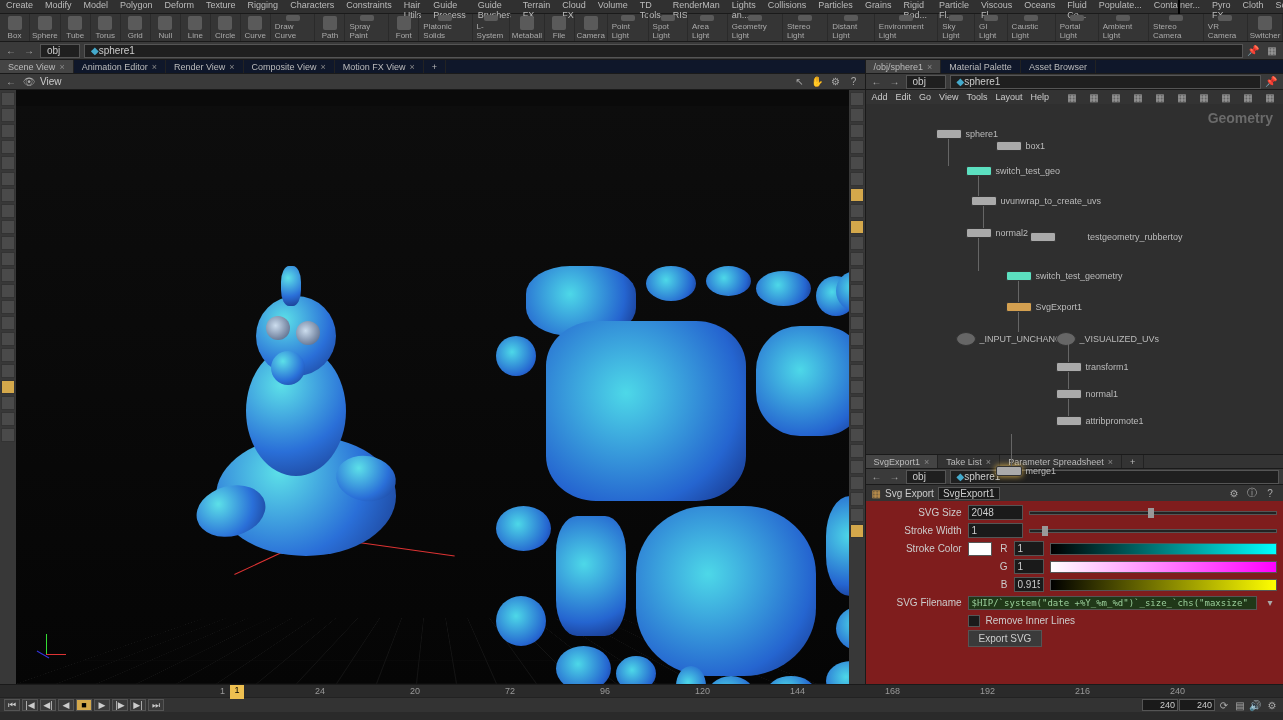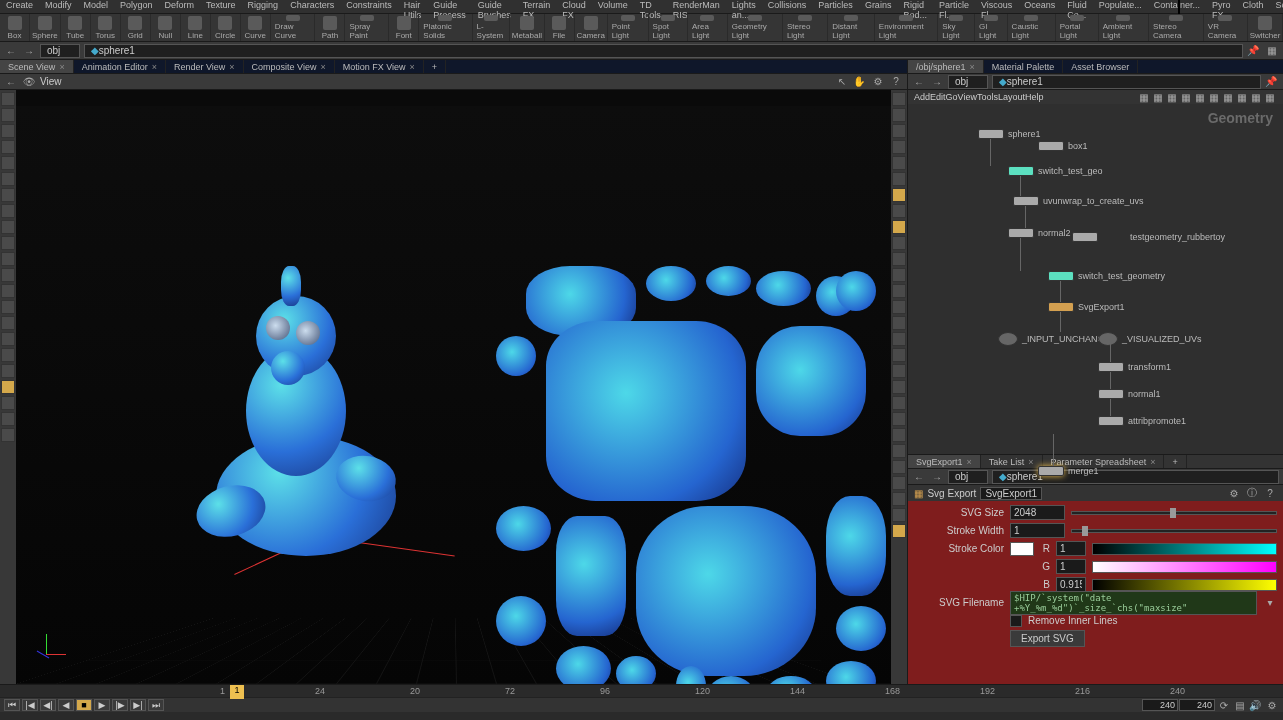--- a/index.html
+++ b/index.html
@@ -34,21 +34,21 @@
 .model { position:absolute; left:180px; top:180px; width:200px; height:260px; }
 .model div { position:absolute; background:radial-gradient(circle at 35% 30%,#5ce0e8,#2a6fd8 60%,#1a3a8a); border-radius:50%;}
 .uvmap { position:absolute; left:480px; top:150px; width:400px; height:410px;}
 .uv { position:absolute; background:radial-gradient(circle at 40% 40%,#4dd8e8,#2565d0 70%,#163080); }
 .axis { position:absolute; left:300px; top:430px; }
 .axis .ax { position:absolute; width:140px; height:1px; background:#d33; transform-origin:left;}
 .axis .ay { width:1px; height:70px; background:#3d3;}
 .mini-axis { position:absolute; left:20px; bottom:20px; width:30px; height:30px;}
 .right-col { display:flex; flex-direction:column; flex:1; }
 .net-area { flex:1; display:flex; flex-direction:column; }
-.net-menu { display:flex; background:#333; height:14px; padding:0 6px; align-items:center; font-size:9px;}
+.net-menu { display:flex; background:#333; height:14px; gap:8px; padding:0 6px; align-items:center; font-size:9px;}
 .net-canvas { flex:1; background:#2f2f2f; position:relative; }
 .geom-label { position:absolute; right:10px; top:6px; font-size:14px; color:#6a6a6a; font-weight:bold;}
 .node { position:absolute; display:flex; align-items:center; gap:4px; }
 .node .nb { width:26px; height:10px; background:#aaa; border:1px solid #333; border-radius:2px;}
 .node .nl { font-size:9px; color:#bbb; }
 .node.cyan .nb { background:#5ce0c0; }
 .node.orange .nb { background:#d4a050; }
 .node.null .nb { width:20px; height:14px; background:#666; border-radius:50%;}
 .node.sel .nb { box-shadow:0 0 6px #eec050;}
 .wire { position:absolute; width:1px; background:#666; }

